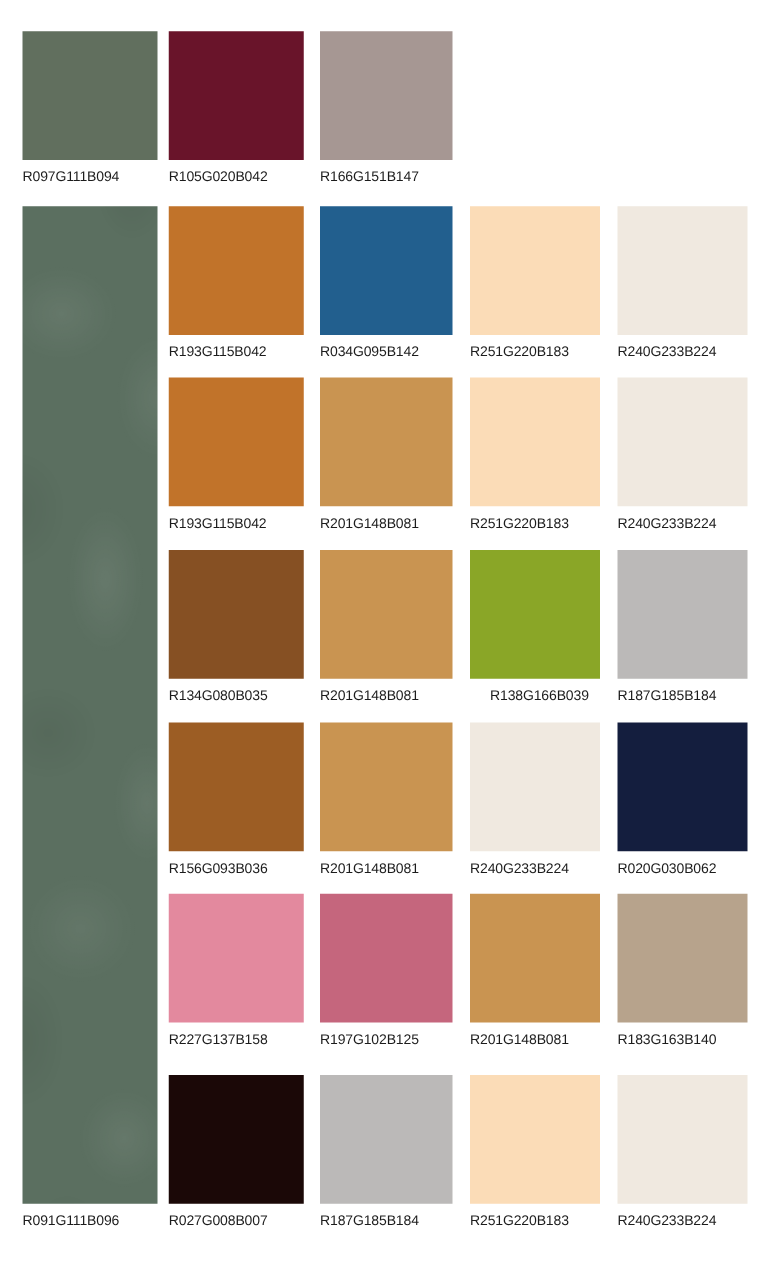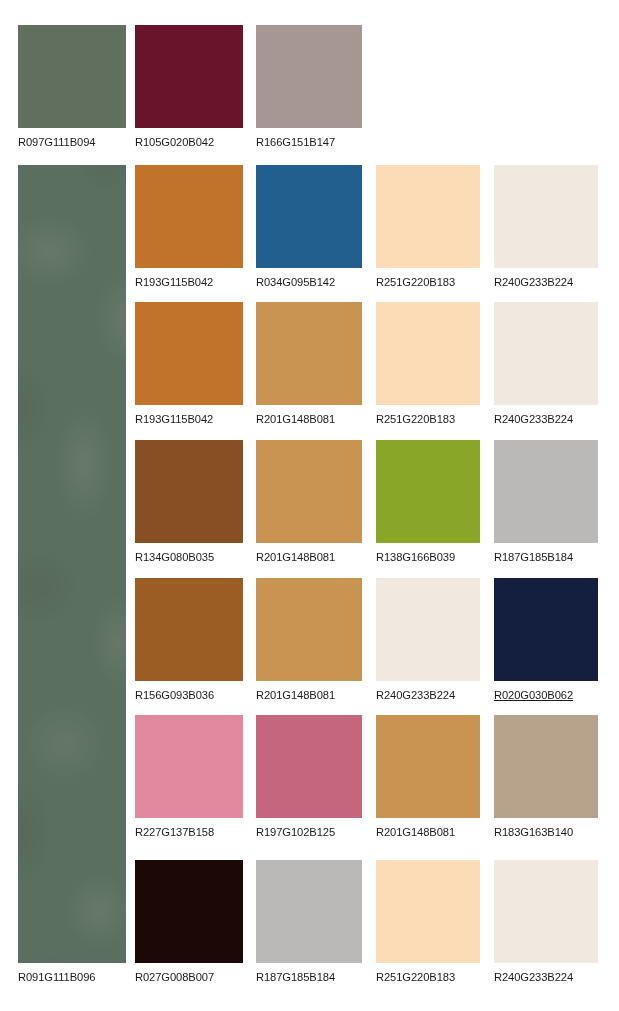--- a/index.html
+++ b/index.html
@@ -139,41 +139,41 @@
     <div class="swatch-cell" style="left: 135px; top: 440px; width: 108px;">
       <div class="swatch-chip" title="R134G080B035" style="background: rgb(134, 80, 35);"></div>
       <div class="swatch-label" style="color: rgb(28, 28, 28);">R134G080B035</div>
     </div>
     <div class="swatch-cell" style="left: 256px; top: 440px; width: 106px;">
       <div class="swatch-chip" title="R201G148B081" style="background: rgb(201, 148, 81);"></div>
       <div class="swatch-label" style="color: rgb(28, 28, 28);">R201G148B081</div>
     </div>
     <div class="swatch-cell" style="left: 376px; top: 440px; width: 104px;">
       <div class="swatch-chip" title="R138G166B039" style="background: rgb(138, 166, 39);"></div>
-      <div class="swatch-label" style="color: rgb(28, 28, 28);">R138G166B039</div>
+      <div class="swatch-label" style="color: rgb(28, 28, 28); margin-left: 16px;">R138G166B039</div>
     </div>
     <div class="swatch-cell" style="left: 494px; top: 440px; width: 104px;">
       <div class="swatch-chip" title="R187G185B184" style="background: rgb(187, 185, 184);"></div>
       <div class="swatch-label" style="color: rgb(28, 28, 28);">R187G185B184</div>
     </div>
     <div class="swatch-cell" style="left: 135px; top: 578px; width: 108px;">
       <div class="swatch-chip" title="R156G093B036" style="background: rgb(156, 93, 36);"></div>
       <div class="swatch-label" style="color: rgb(28, 28, 28);">R156G093B036</div>
     </div>
     <div class="swatch-cell" style="left: 256px; top: 578px; width: 106px;">
       <div class="swatch-chip" title="R201G148B081" style="background: rgb(201, 148, 81);"></div>
       <div class="swatch-label" style="color: rgb(28, 28, 28);">R201G148B081</div>
     </div>
     <div class="swatch-cell" style="left: 376px; top: 578px; width: 104px;">
       <div class="swatch-chip" title="R240G233B224" style="background: rgb(240, 233, 224);"></div>
       <div class="swatch-label" style="color: rgb(28, 28, 28);">R240G233B224</div>
     </div>
     <div class="swatch-cell" style="left: 494px; top: 578px; width: 104px;">
       <div class="swatch-chip" title="R020G030B062" style="background: rgb(20, 30, 62);"></div>
-      <div class="swatch-label" style="color: rgb(28, 28, 28); text-decoration: underline;">R020G030B062</div>
+      <div class="swatch-label" style="color: rgb(28, 28, 28);">R020G030B062</div>
     </div>
     <div class="swatch-cell" style="left: 135px; top: 715px; width: 108px;">
       <div class="swatch-chip" title="R227G137B158" style="background: rgb(227, 137, 158);"></div>
       <div class="swatch-label" style="color: rgb(28, 28, 28);">R227G137B158</div>
     </div>
     <div class="swatch-cell" style="left: 256px; top: 715px; width: 106px;">
       <div class="swatch-chip" title="R197G102B125" style="background: rgb(197, 102, 125);"></div>
       <div class="swatch-label" style="color: rgb(28, 28, 28);">R197G102B125</div>
     </div>
     <div class="swatch-cell" style="left: 376px; top: 715px; width: 104px;">

